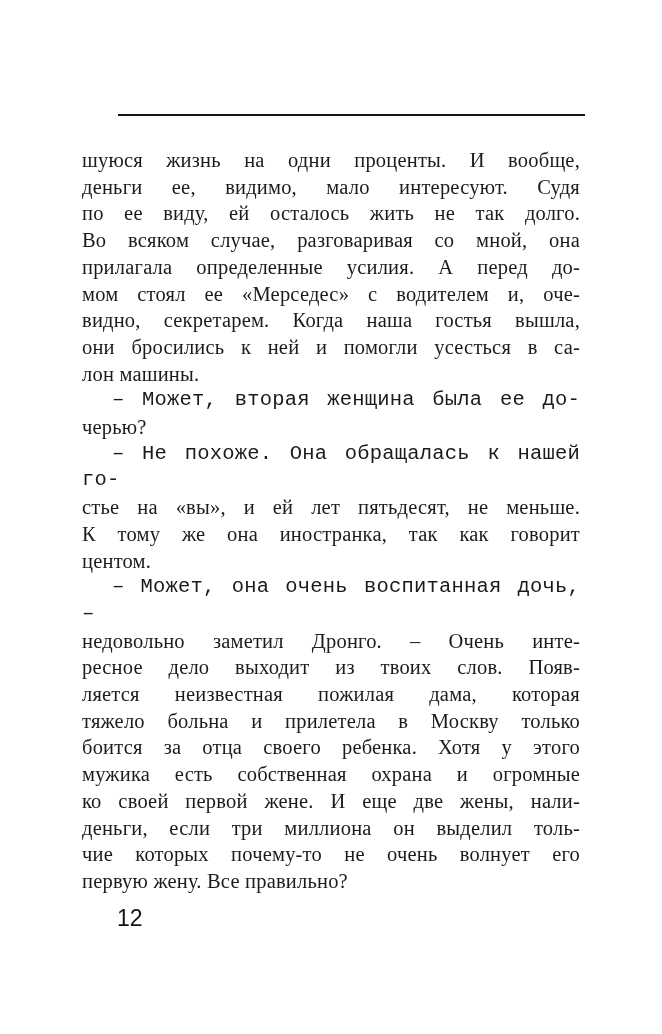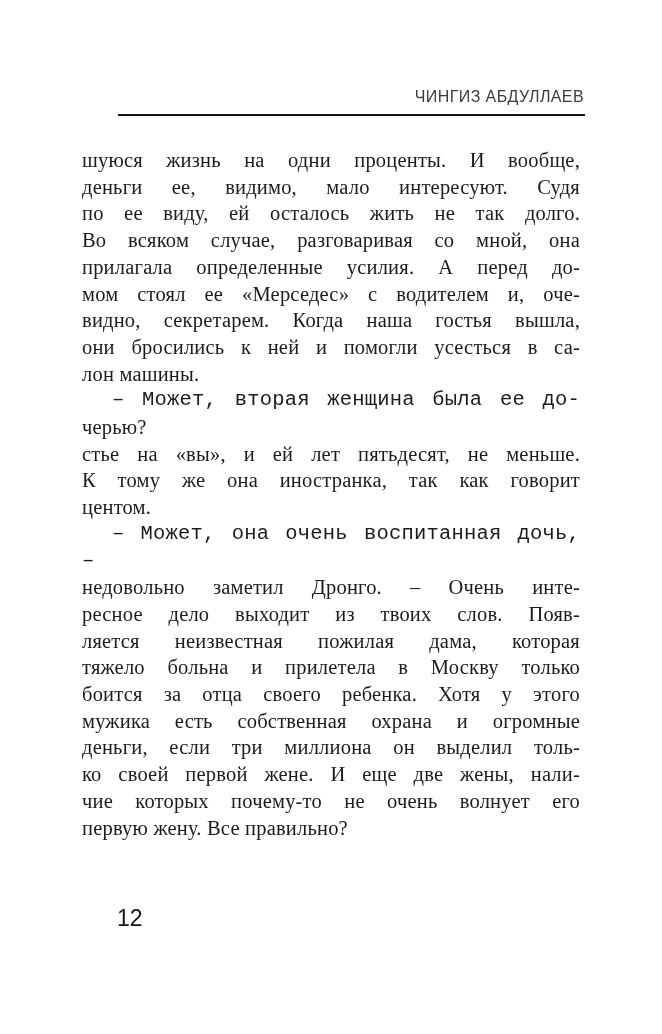--- a/index.html
+++ b/index.html
@@ -53,45 +53,43 @@
     font-family:"Liberation Sans",sans-serif;
     font-weight:400;
     font-size:23px;
     color:#141414;
   }
 </style>
 </head>
 <body>
 
 <div class="page">
-  <div class="running-header">
-    <span>ЧИНГИЗ АБДУЛЛАЕВ</span>
-  </div>
   <div class="header-rule"></div>
   <div class="page-text">
       <div class="line">шуюся жизнь на одни проценты. И вообще,</div>
       <div class="line">деньги ее, видимо, мало интересуют. Судя</div>
       <div class="line">по ее виду, ей осталось жить не так долго.</div>
       <div class="line">Во всяком случае, разговаривая со мной, она</div>
       <div class="line">прилагала определенные усилия. А перед до-</div>
       <div class="line">мом стоял ее «Мерседес» с водителем и, оче-</div>
       <div class="line">видно, секретарем. Когда наша гостья вышла,</div>
       <div class="line">они бросились к ней и помогли усесться в са-</div>
       <div class="line noj">лон машины.</div>
       <div class="line ind">– Может, вторая женщина была ее до-</div>
       <div class="line noj">черью?</div>
+      <div class="line ind">– Не похоже. Она обращалась к нашей го-</div>
       <div class="line">стье на «вы», и ей лет пятьдесят, не меньше.</div>
       <div class="line">К тому же она иностранка, так как говорит</div>
       <div class="line noj">центом.</div>
       <div class="line ind">– Может, она очень воспитанная дочь, –</div>
       <div class="line">недовольно заметил Дронго. – Очень инте-</div>
       <div class="line">ресное дело выходит из твоих слов. Появ-</div>
       <div class="line">ляется неизвестная пожилая дама, которая</div>
       <div class="line">тяжело больна и прилетела в Москву только</div>
       <div class="line">боится за отца своего ребенка. Хотя у этого</div>
       <div class="line">мужика есть собственная охрана и огромные</div>
+      <div class="line">ко своей первой жене. И еще две жены, нали-</div>
       <div class="line">деньги, если три миллиона он выделил толь-</div>
-      <div class="line">ко своей первой жене. И еще две жены, нали-</div>
       <div class="line">чие которых почему-то не очень волнует его</div>
       <div class="line noj">первую жену. Все правильно?</div>
     </div>
   <div class="page-number">12</div>
 </div>
 
 </body></html>

